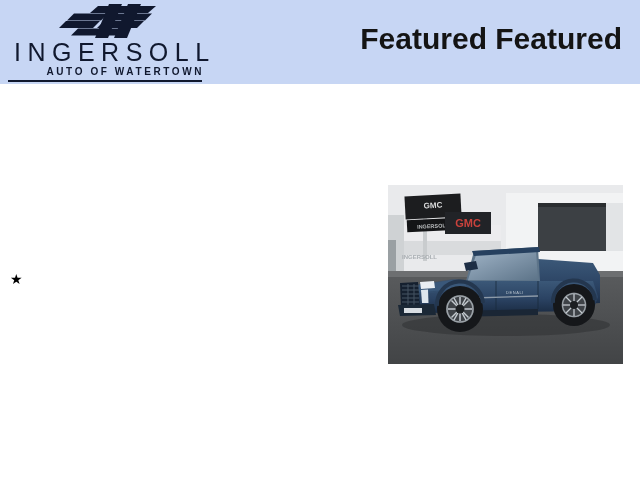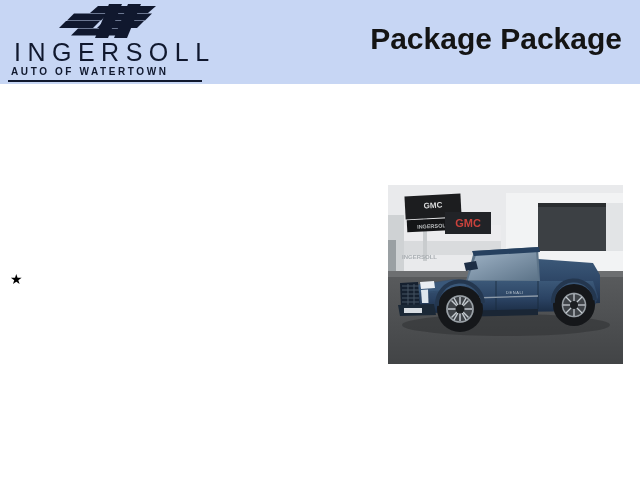--- a/index.html
+++ b/index.html
@@ -48,21 +48,21 @@
     font-weight: 400;
     letter-spacing: 6.5px;
     color: #10182e;
     line-height: 26px;
     margin-top: 1px;
     text-indent: 6px;
   }
 
   .brand-tagline {
     display: block;
-    text-align: left;
+    text-align: right;
     font-family: "Liberation Sans", sans-serif;
     font-size: 10px;
     font-weight: 700;
     letter-spacing: 2.6px;
     color: #10182e;
     line-height: 12px;
     margin-top: 1px;
     text-indent: 3px;
   }
 
@@ -160,21 +160,21 @@
       </g>
     </svg>
 
     <span class="brand-wordmark">INGERSOLL</span>
 
     <span class="brand-tagline">AUTO OF WATERTOWN</span>
 
     <div class="brand-rule"></div>
   </div>
 
-  <div class="header-title">Package Package</div>
+  <div class="header-title">Featured Featured</div>
 </div>
 
 <div class="body-area">
 
   <ul class="feature-list">
     <li class="feature-item">
       <span class="feature-bullet">★</span>
     </li>
   </ul>
 

